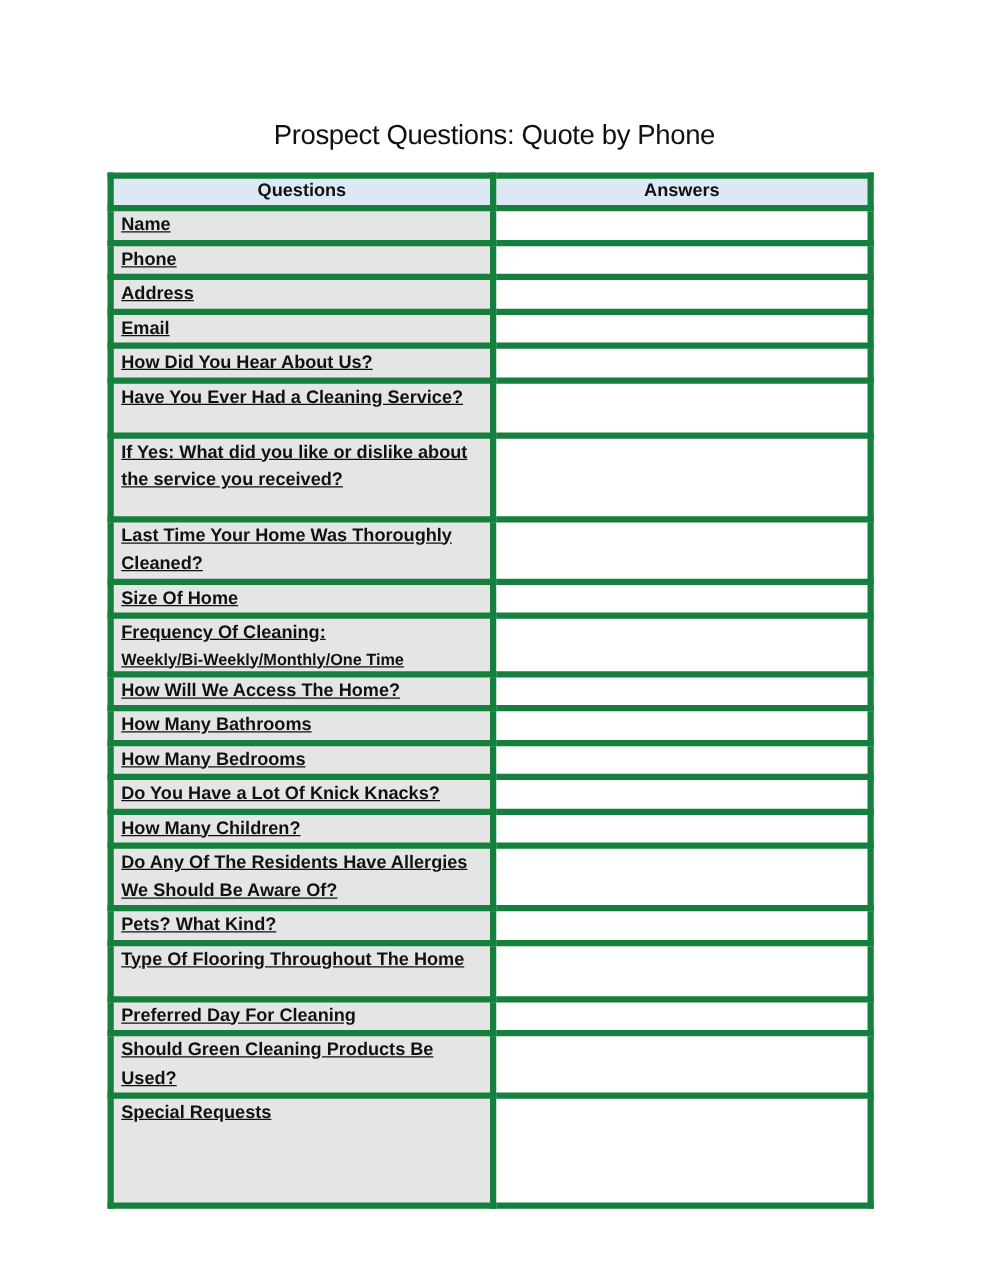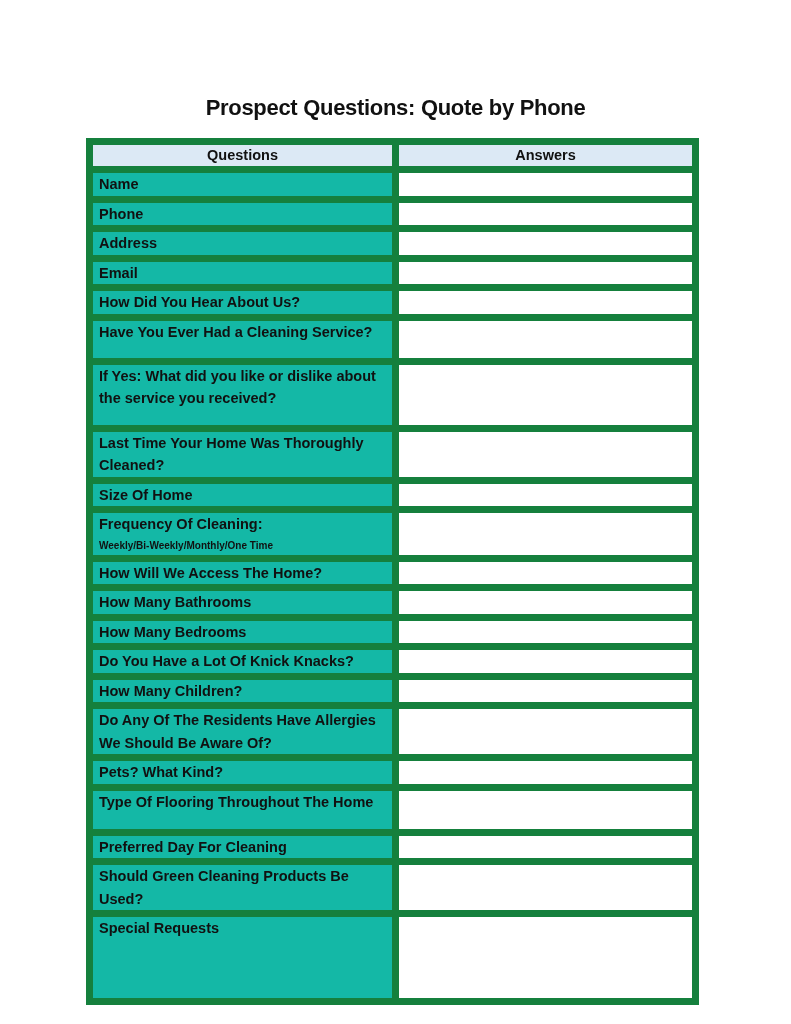--- a/index.html
+++ b/index.html
@@ -1,24 +1,24 @@
 <!DOCTYPE html>
 <html><head>
 <meta charset="utf-8">
 <style>
   html,body{margin:0;padding:0;background:#ffffff;}
   body{width:791px;height:1024px;position:relative;font-family:"Liberation Sans",sans-serif;color:#111;}
-  .title{position:absolute;left:0;width:791px;top:95px;text-align:center;font-size:22px;font-weight:bold;letter-spacing:-0.3px;}
+  .title{position:absolute;left:0;width:791px;top:95px;text-align:center;font-size:22px;font-weight:normal;letter-spacing:-0.3px;}
   table{position:absolute;left:86px;top:138px;width:613px;border-collapse:collapse;table-layout:fixed;}
-  th,td{border:7px solid #15803d;padding:0 6px;font-size:14.5px;font-weight:bold;vertical-align:top;line-height:22.5px;}
+  th,td{border:5px solid #15803d;padding:0 6px;font-size:14.5px;font-weight:bold;vertical-align:top;line-height:22.5px;}
   th{background:#dce9f5;text-align:center;height:21px;line-height:21px;}
-  td.q{background:#14b8a6;}
+  td.q{background:#e5e5e5;text-decoration:underline;}
   td.a{background:#ffffff;}
   col.c1{width:306px;}
-  .sub{font-size:10px;line-height:19px;display:block;}
+  .sub{font-size:13px;line-height:19px;display:block;}
 </style>
 </head>
 <body>
 
 <div class="title">Prospect Questions: Quote by Phone</div>
 
 <table>
   <colgroup>
       <col class="c1">
       <col>

